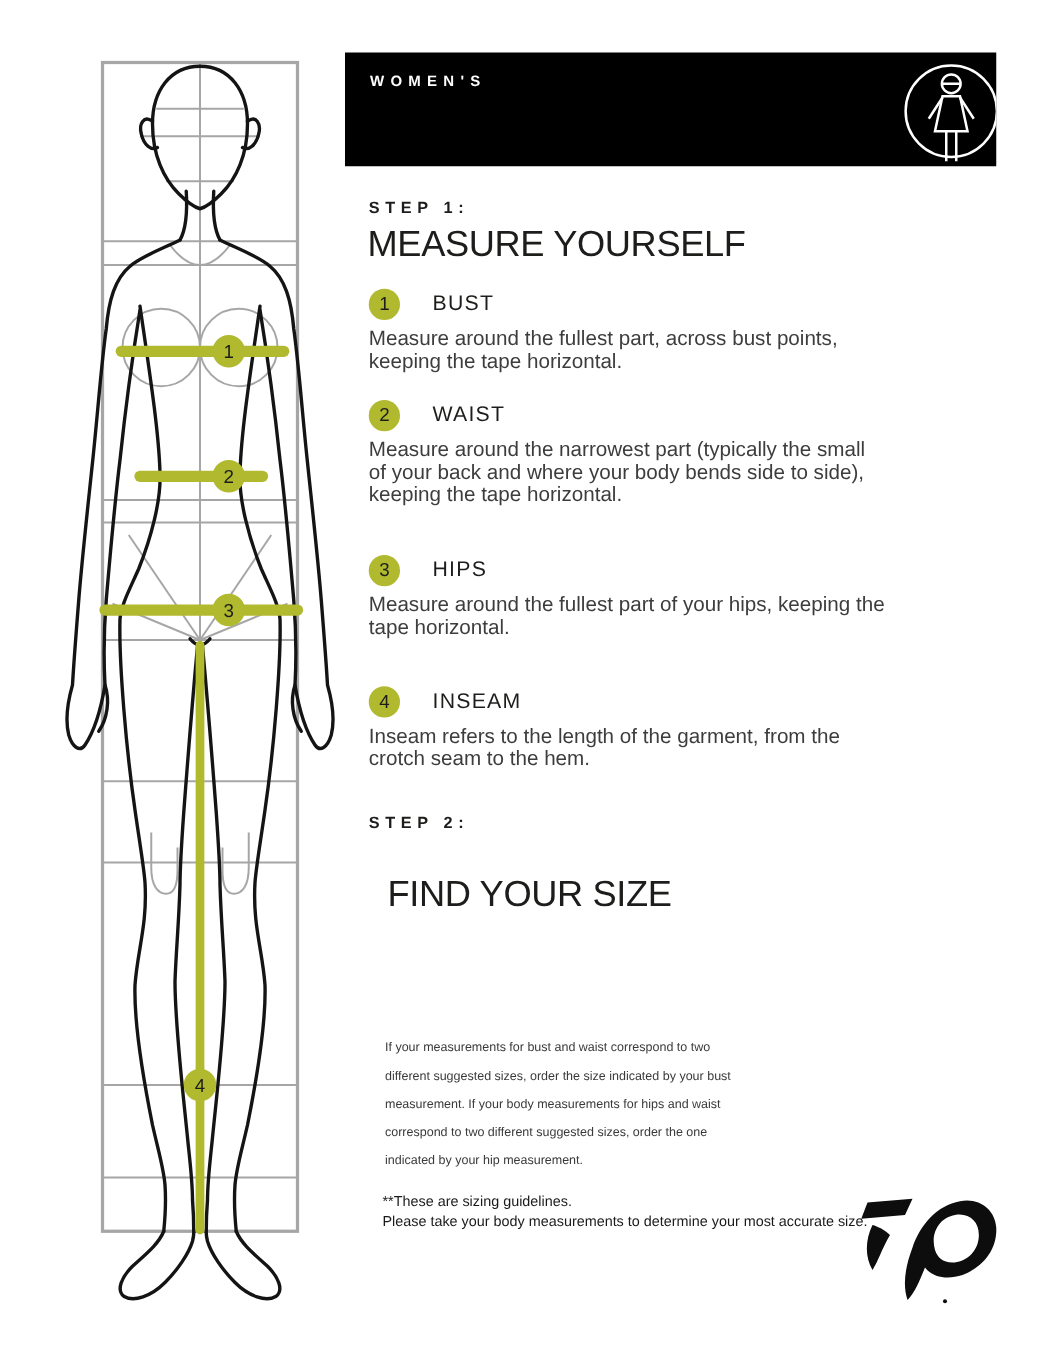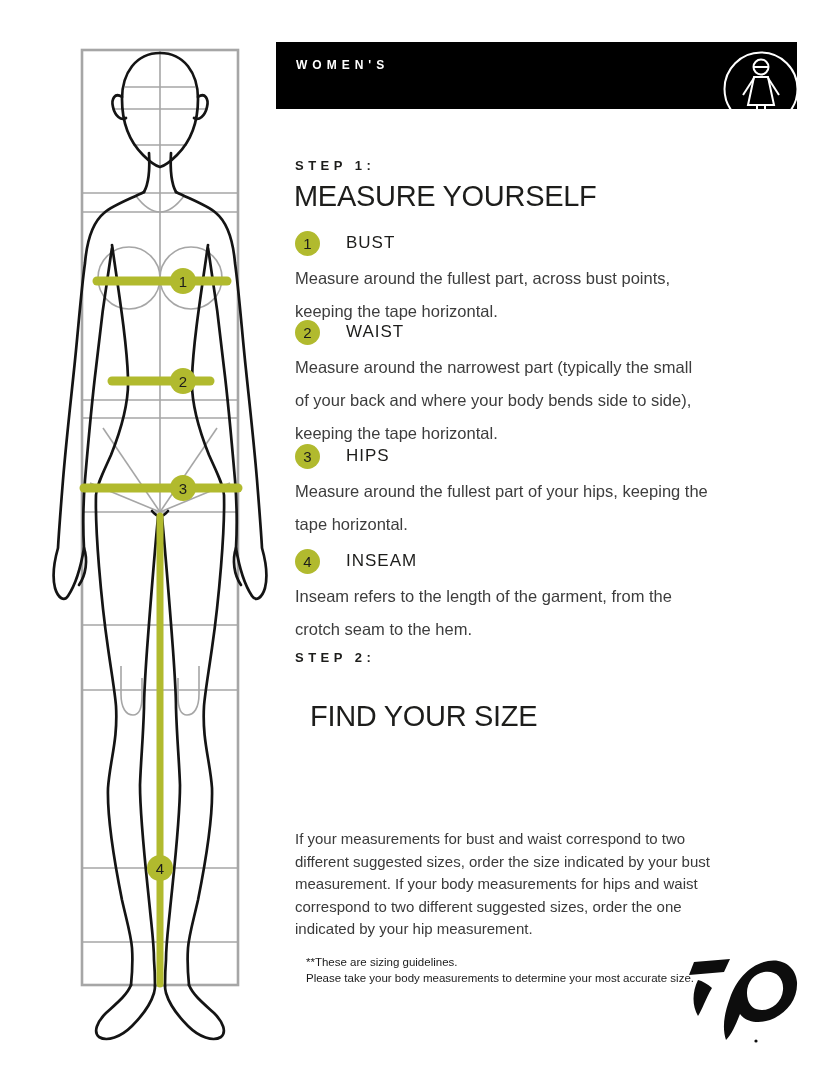--- a/index.html
+++ b/index.html
@@ -3,21 +3,21 @@
 <meta charset="utf-8">
 <style>
   html,body{margin:0;padding:0;background:#e8e8e8;}
   .page{
     position:relative;width:835px;height:1080px;background:#ffffff;
     overflow:hidden;font-family:"Liberation Sans",sans-serif;color:#1d1d1b;
     margin:0 auto;
   }
   
   .header-bar{
-    position:absolute;left:276px;top:42px;width:521px;height:67px;
+    position:absolute;left:276px;top:42px;width:521px;height:91px;
     background:#000;overflow:hidden;
   }
   .header-kicker{
     position:absolute;left:20px;top:16px;color:#fff;font-size:12px;
     font-weight:700;letter-spacing:5px;
   }
   .header-title{
     position:absolute;left:18px;top:34px;color:#fff;font-size:35px;
     font-weight:400;letter-spacing:1px;
   }
@@ -33,29 +33,29 @@
   }
   .measure-item{position:absolute;left:295px;width:514px;}
   .item-head{display:flex;align-items:center;gap:10px;height:26px;}
   .num-badge{
     width:25px;height:25px;border-radius:50%;background:#b1ba2e;
     display:flex;align-items:center;justify-content:center;
     font-size:15px;font-weight:500;color:#1d1d1b;flex:0 0 25px;
   }
   .item-label{font-size:17px;font-weight:400;letter-spacing:1px;color:#1d1d1b;margin-left:16px;}
   .item-text{
-    margin-top:6px;font-size:16.5px;line-height:33px;color:#3d3d3d;
+    margin-top:6px;font-size:16.5px;line-height:18px;color:#3d3d3d;
     white-space:pre-line;
   }
   .para-1{
     position:absolute;left:295px;width:514px;font-size:17px;line-height:29px;
     color:#3d3d3d;white-space:pre-line;
   }
   .para-2{
-    position:absolute;left:295px;width:514px;font-size:15px;line-height:22.5px;
+    position:absolute;left:308px;width:514px;font-size:10px;line-height:22.5px;
     color:#3a3a3a;white-space:pre-line;
   }
   .footnote{
     position:absolute;left:295px;width:430px;font-size:11.5px;line-height:16px;
     color:#1a1a1a;white-space:pre-line;margin-left:11px;
   }
   .logo{position:absolute;left:678px;top:948px;}
   .figure-svg{position:absolute;left:0;top:0;}
 </style>
 </head>

